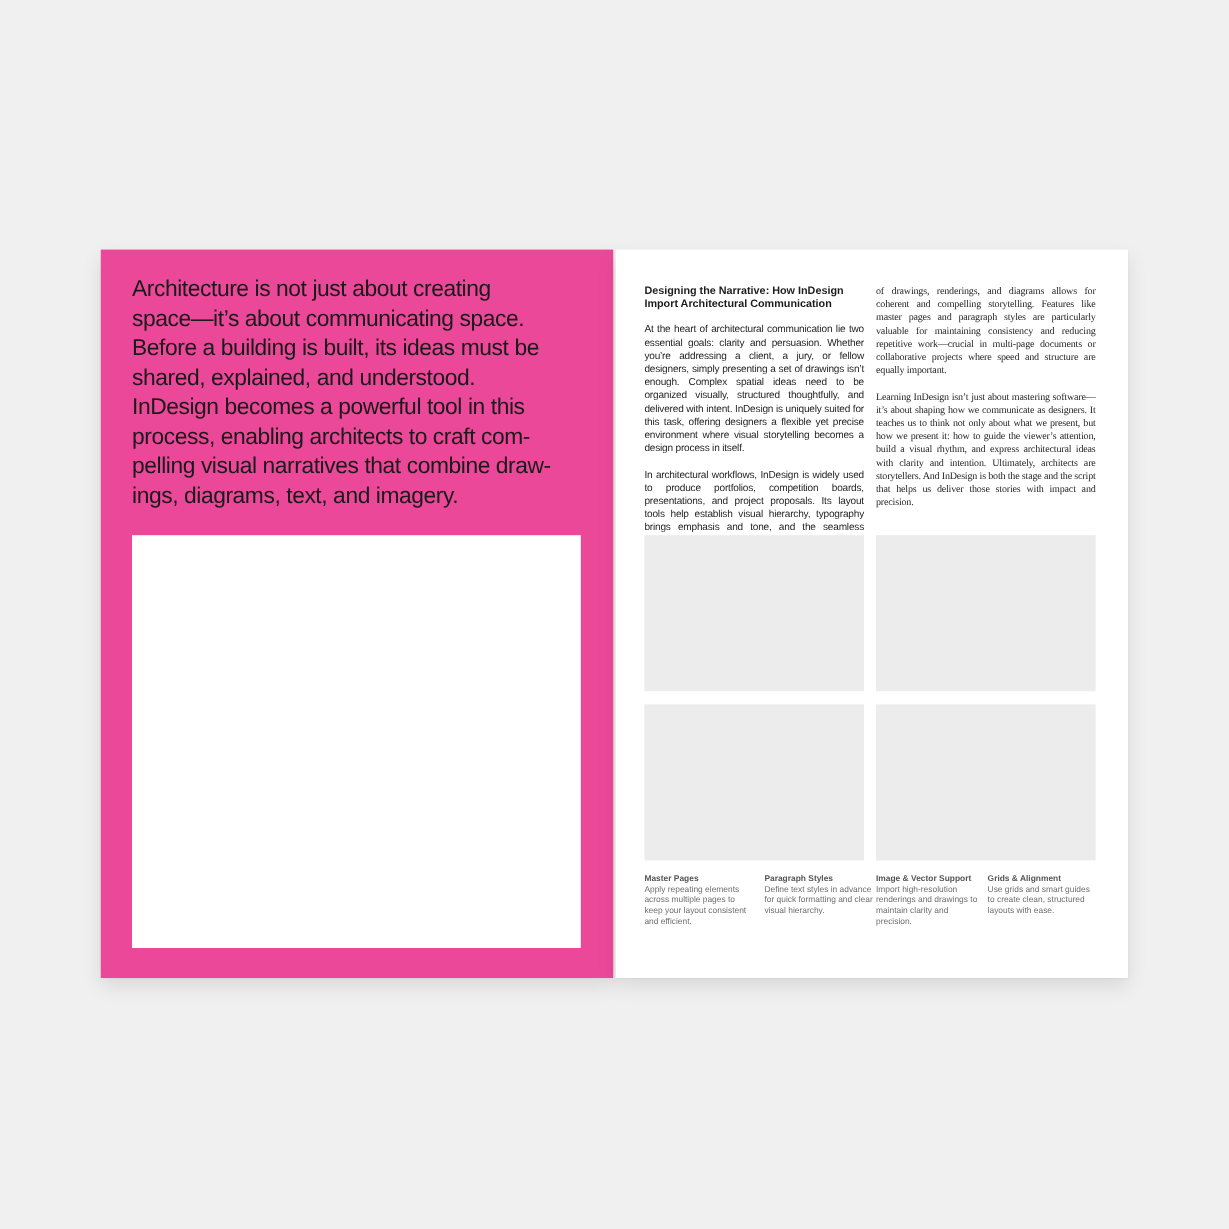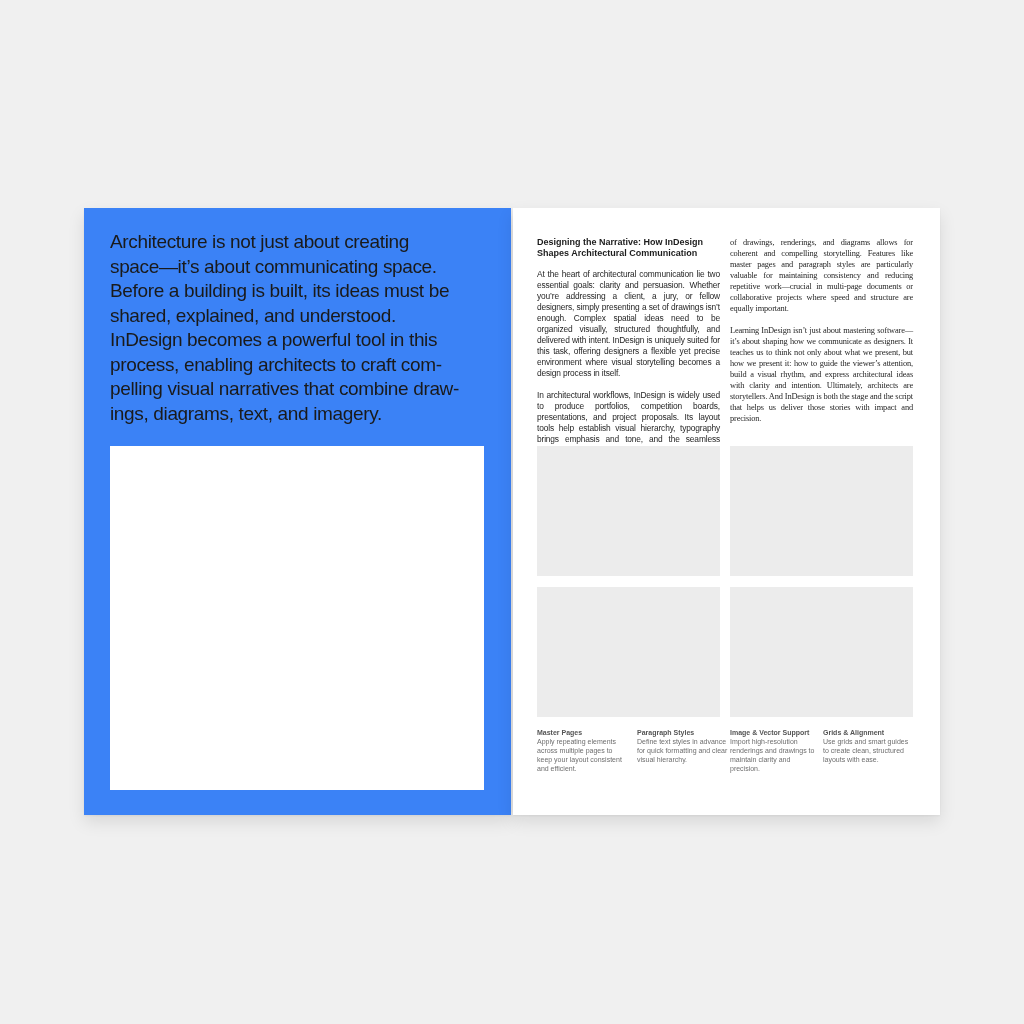--- a/index.html
+++ b/index.html
@@ -17,21 +17,21 @@
   }
   .page {
     position: absolute;
     top: 208px;
     width: 427px;
     height: 607px;
     box-shadow: 0 7px 16px rgba(0,0,0,0.10), 0 1px 2px rgba(0,0,0,0.05);
   }
   #page-left {
     left: 84px;
-    background: #3b82f6;
+    background: #ec4899;
   }
   #page-right {
     left: 513px;
     background: #ffffff;
   }
   .headline {
     position: absolute;
     left: 26px;
     top: 22px;
     width: 402px;
@@ -118,21 +118,21 @@
 InDesign becomes a powerful tool in this
 process, enabling architects to craft com-
 pelling visual narratives that combine draw-
 ings, diagrams, text, and imagery.</div>
     <div class="image-frame"></div>
   </div>
 
   <div id="page-right" class="page">
 
     <div class="col col-1">
-      <h1 class="article-title">Designing the Narrative: How InDesign Shapes Architectural Communication</h1>
+      <h1 class="article-title">Designing the Narrative: How InDesign Import Architectural Communication</h1>
       <p class="body-para">At the heart of architectural communication lie two essential goals: clarity and persuasion. Whether you’re addressing a client, a jury, or fellow designers, simply presenting a set of drawings isn’t enough. Complex spatial ideas need to be organized visually, structured thoughtfully, and delivered with intent. InDesign is uniquely suited for this task, offering designers a flexible yet precise environment where visual storytelling becomes a design process in itself.</p>
       <p class="body-para">In architectural workflows, InDesign is widely used to produce portfolios, competition boards, presentations, and project proposals. Its layout tools help establish visual hierarchy, typography brings emphasis and tone, and the seamless integration</p>
     </div>
 
     <div class="col col-2">
       <p class="body-para">of drawings, renderings, and diagrams allows for coherent and compelling storytelling. Features like master pages and paragraph styles are particularly valuable for maintaining consistency and reducing repetitive work—crucial in multi-page documents or collaborative projects where speed and structure are equally important.</p>
       <p class="body-para">Learning InDesign isn’t just about mastering software—it’s about shaping how we communicate as designers. It teaches us to think not only about what we present, but how we present it: how to guide the viewer’s attention, build a visual rhythm, and express architectural ideas with clarity and intention. Ultimately, architects are storytellers. And InDesign is both the stage and the script that helps us deliver those stories with impact and precision.</p>
     </div>
 
     <div id="ph-1" class="placeholder"></div>

